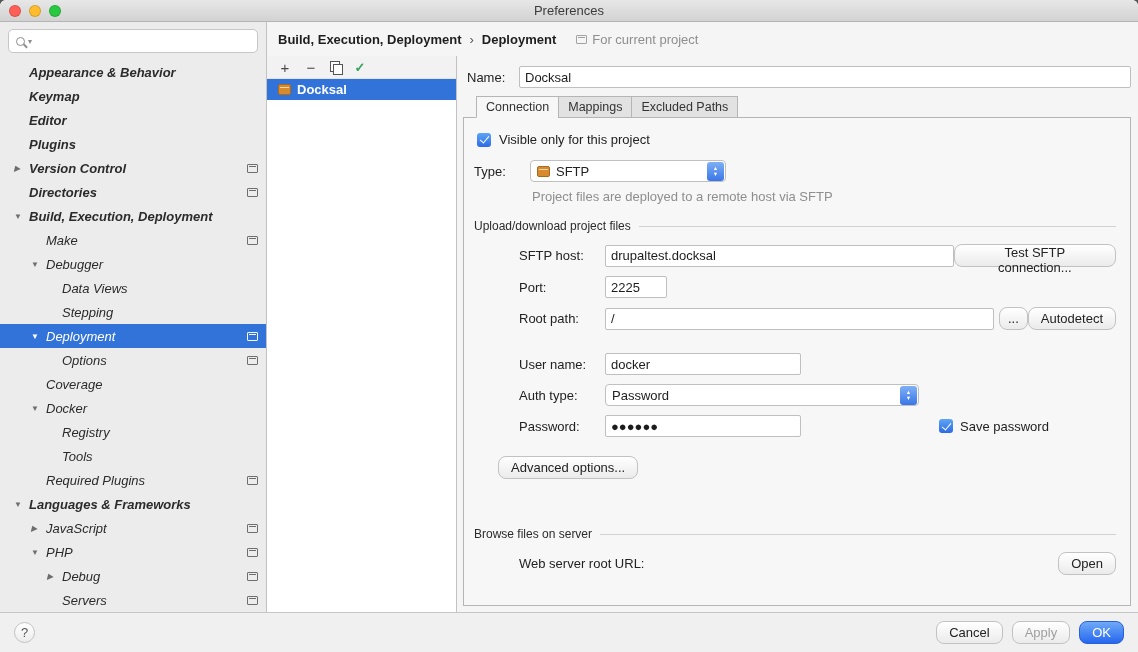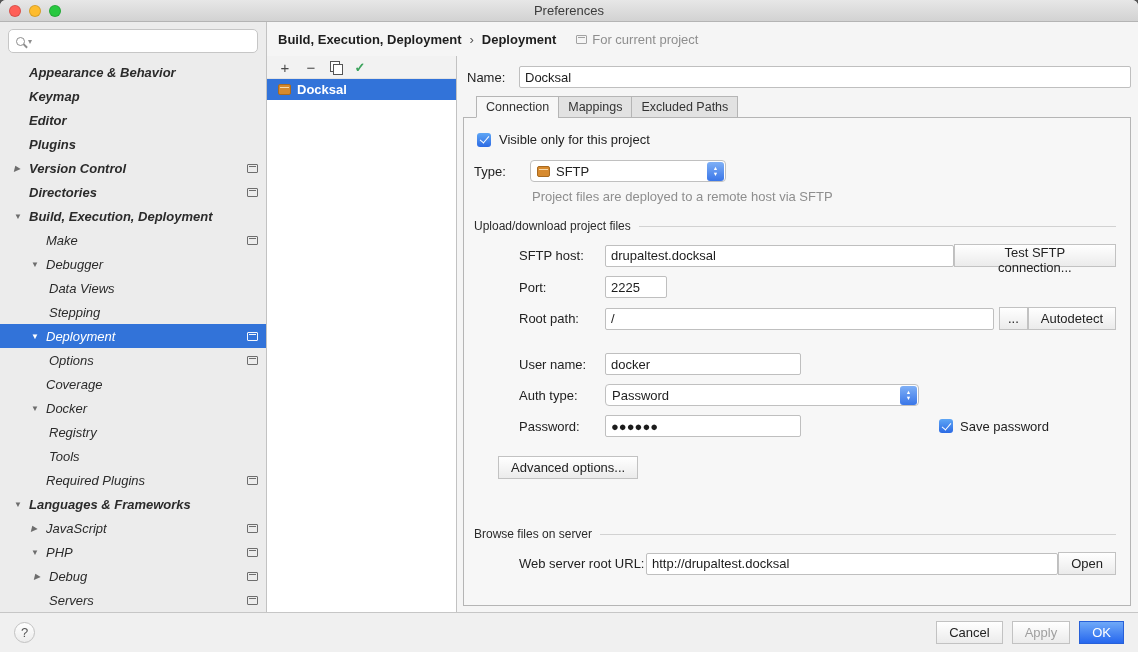--- a/index.html
+++ b/index.html
@@ -24,21 +24,21 @@
   .searchbox { margin:7px 8px 5px 8px; height:24px; background:#fff; border:1px solid #c6c6c6;
     border-radius:5px; display:flex; align-items:center; padding:0 7px; gap:3px; }
   .mag { width:9px; height:9px; border:1.5px solid #8d8d8d; border-radius:50%; position:relative; }
   .mag::after { content:""; position:absolute; width:5px; height:1.5px; background:#8d8d8d;
     transform:rotate(45deg); right:-4px; bottom:-2px; }
   .search-chev { font-size:8px; color:#8d8d8d; }
   .tree { flex:1; overflow:hidden; padding-top:2px; }
   .tree-row { height:24px; display:flex; align-items:center; padding-right:8px; cursor:default; color:#2b2b2b;font-style:italic; }
   .tree-row.bold .lbl { font-weight:700; }
   .tree-row.selected { background:#3273d9; color:#fff; }
-  .lvl0 { padding-left:14px; } .lvl1 { padding-left:31px; } .lvl2 { padding-left:34px; }
+  .lvl0 { padding-left:14px; } .lvl1 { padding-left:31px; } .lvl2 { padding-left:47px; }
   .tw { width:15px; flex:0 0 15px; font-size:8px; color:#6d6d6d; display:flex; align-items:center; }
   .selected .tw { color:#fff; }
   .tw.right::before { content:"▶"; }
   .tw.down::before  { content:"▼"; }
   .proj { width:11px; height:9px; border:1px solid currentColor; border-radius:1px;
     position:relative; margin-left:auto; opacity:.65; flex:0 0 11px; }
   .proj::before { content:""; position:absolute; left:1px; right:1px; top:1.5px; border-top:1px solid currentColor; }
   .selected .proj { opacity:.95; }
 
   
@@ -105,21 +105,21 @@
   .sect { display:flex; align-items:center; margin:15px 0 11px 0; gap:8px; }
   .stitle { font-size:12px; color:#2b2b2b; white-space:nowrap; }
   .sline { flex:1; height:1px; background:#d2d2d2; }
 
   .frow { display:flex; align-items:center; margin:0 0 9px 45px; }
   .frow .flabel { width:86px; flex:0 0 86px; }
   .frow.url .flabel { width:127px; flex:0 0 127px; }
   .w-host { width:352px; } .w-port { width:62px; } .w-root { width:392px; }
   .w-user { width:196px; } .w-auth { width:314px; } .w-pass { width:196px; } .w-url { width:420px; }
 
-  .btn { height:23px; padding:0 12px; border:1px solid #c2c2c2; border-radius:0;
+  .btn { height:23px; padding:0 12px; border:1px solid #c2c2c2; border-radius:8px;
     background:linear-gradient(#ffffff,#ebebeb); font:13px "Liberation Sans", sans-serif; color:#222; }
   .btn.right { margin-left:auto; }
   .btn.dots { padding:0 8px; margin-left:5px; }
   .btn.primary { background:linear-gradient(#6fa9f8,#2667ee); border-color:#2760d8; color:#fff; }
   .btn.disabled { color:#9f9f9f; }
 
   .gap14 { height:14px; }
   .save-cb { display:flex; align-items:center; gap:7px; margin-left:138px; }
   .adv-row { margin:19px 0 0 24px; }
   .browse-sect { margin-top:48px; }
@@ -373,21 +373,20 @@
               <button class="btn">Advanced options...</button>
             </div>
 
             <div class="sect browse-sect">
               <span class="stitle">Browse files on server</span>
               <span class="sline"></span>
             </div>
 
             <div class="frow url">
               <span class="flabel">Web server root URL:</span>
-              <input class="inp w-url" value="http://drupaltest.docksal" style="">
               <button class="btn right">Open</button>
             </div>
 
           </div>
         </div>
 
       </div>
     </div>
   </div>
 

